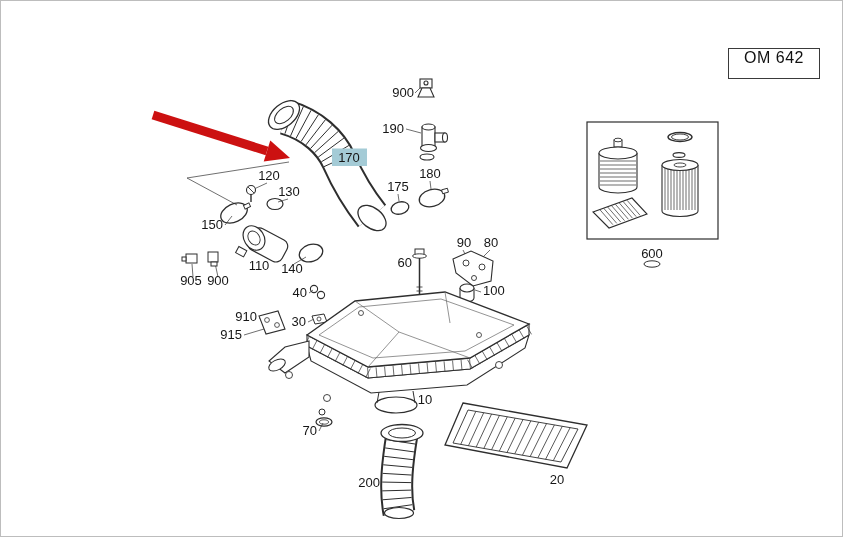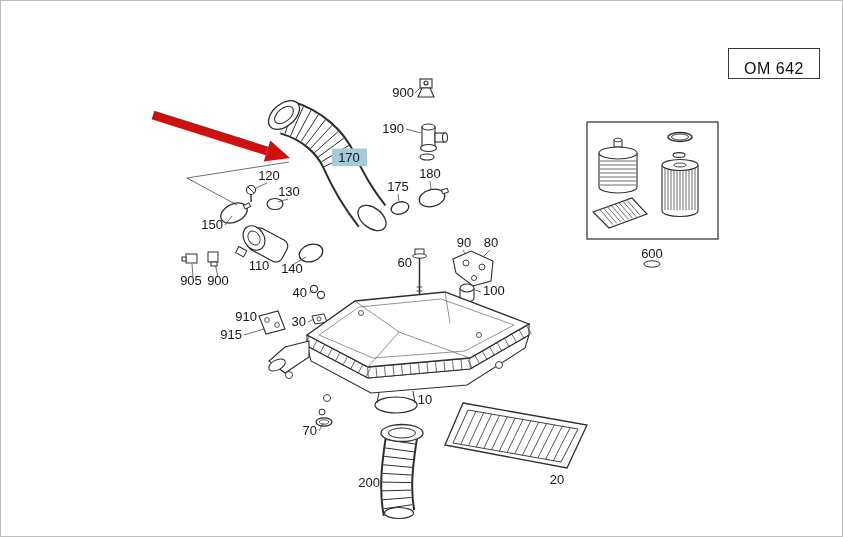--- a/index.html
+++ b/index.html
@@ -5,21 +5,21 @@
   * { margin:0; padding:0; box-sizing:border-box; }
   html,body { background:#ffffff; font-family:"Liberation Sans", sans-serif; }
   .page {
     position:relative; width:843px; height:537px;
     background:#ffffff; border:1px solid #bdbdbd; overflow:hidden;
   }
   .diagram { position:absolute; left:0; top:0; }
   .om-box {
     position:absolute; left:727px; top:47px; width:92px; height:31px;
     border:1.5px solid #3a3a3a; background:#ffffff;
-    display:flex; align-items:flex-end; justify-content:center;
+    display:flex; align-items:flex-start; justify-content:center;
     font-size:16px; color:#111111; letter-spacing:.5px;
   }
   .plabel {
     font-family:"Liberation Sans", sans-serif;
     font-size:13px; fill:#161616;
   }
 </style>
 </head>
 <body>
 

